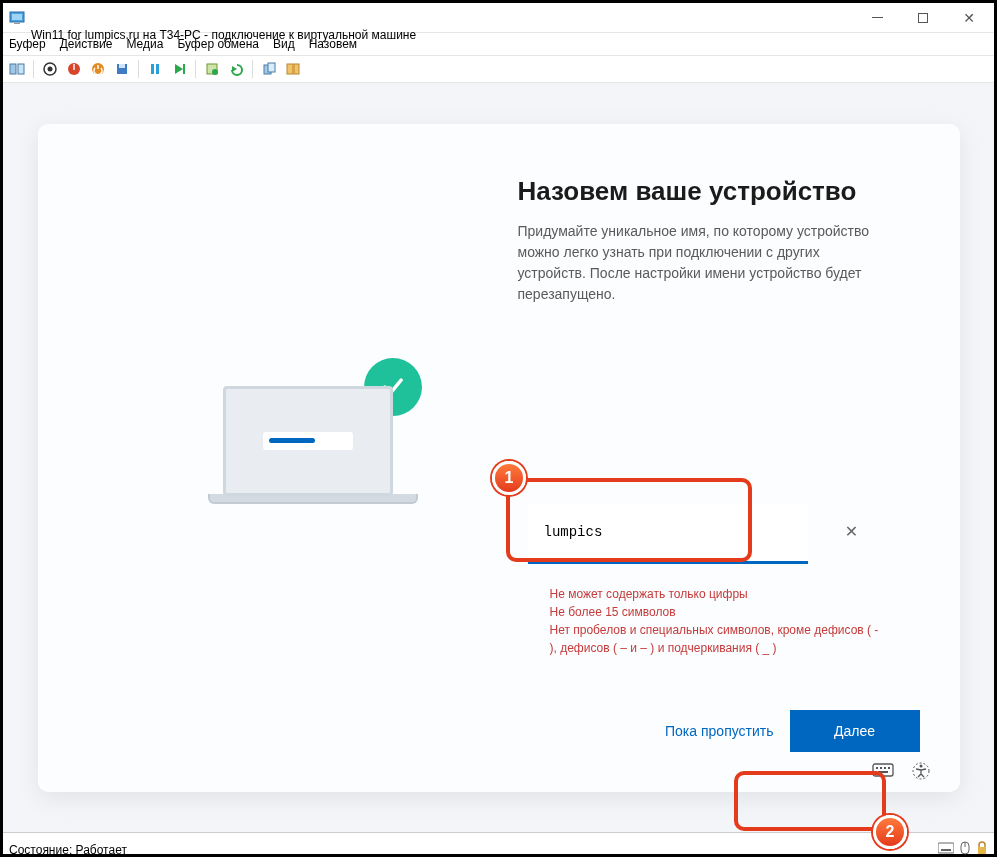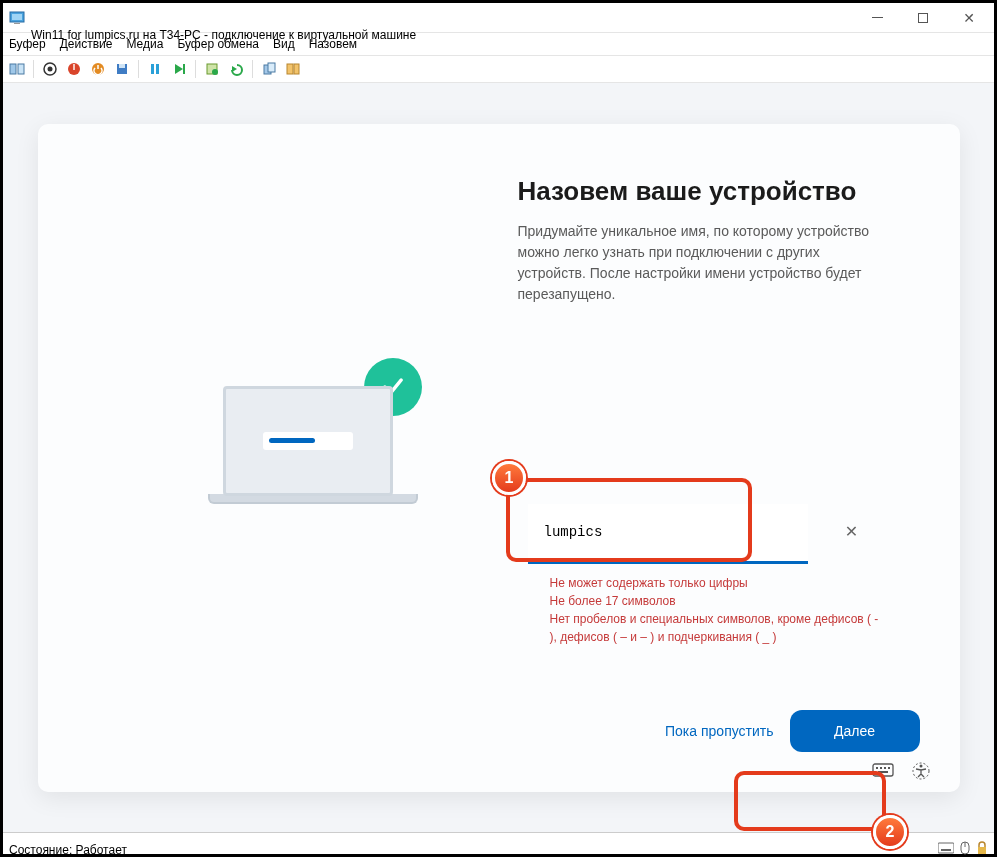--- a/index.html
+++ b/index.html
@@ -53,24 +53,24 @@
 .laptop-screen{width:170px;height:110px;background:#e9edf2;border:3px solid #cfd7df;border-radius:4px;margin:0 auto;position:relative;display:flex;align-items:center;justify-content:center;}
 .laptop-bar{width:90px;height:18px;background:#fff;border-radius:3px;display:flex;align-items:center;padding:0 6px;}
 .laptop-prog{width:46px;height:5px;background:#0067c0;border-radius:3px;}
 .laptop-base{width:210px;height:10px;background:#d3dae2;border-radius:0 0 6px 6px;margin:-2px auto 0 auto;border:2px solid #c2cbd4;border-top:none;}
 .check-badge{position:absolute;right:-14px;top:-28px;width:58px;height:58px;background:#1fc19a;border-radius:50%;display:flex;align-items:center;justify-content:center;}
 .check-badge svg{width:28px;height:28px;}
 .input-zone{position:absolute;left:490px;top:380px;}
 .input-wrap{width:280px;height:60px;background:#fff;display:flex;align-items:center;padding:0 16px;border-bottom:3px solid #0067c0;font-family:Liberation Mono, monospace;}
 .input-wrap input{border:none;outline:none;font-size:14px;width:100%;font-family:inherit;}
 .clear-x{position:absolute;left:314px;top:18px;width:20px;height:20px;color:#666;font-size:16px;display:flex;align-items:center;justify-content:center;}
-.rules{position:absolute;left:512px;top:450px;font-size:12px;color:#c53a3a;line-height:1.5;max-width:330px;}
+.rules{position:absolute;left:512px;top:461px;font-size:12px;color:#c53a3a;line-height:1.5;max-width:330px;}
 .bottom-row{position:absolute;right:40px;bottom:40px;display:flex;align-items:center;gap:16px;}
 .skip-link{color:#0067c0;font-size:14px;}
-.next-btn{background:#0067c0;color:#fff;font-size:14px;width:130px;height:42px;border:none;border-radius:12px;cursor:pointer;text-align:center;}
+.next-btn{background:#0067c0;color:#fff;font-size:14px;width:130px;height:42px;border:none;border-radius:0;cursor:pointer;text-align:center;}
 .ease-icons{position:absolute;right:30px;bottom:8px;display:flex;gap:18px;color:#555;}
 
 .callout{position:absolute;border:4px solid #e43b1c;border-radius:10px;pointer-events:none;z-index:10;}
 .callout-num{position:absolute;width:34px;height:34px;border-radius:50%;background:linear-gradient(to bottom,#ff7a3c,#e43b1c);border:3px solid #fff;box-shadow:0 0 0 2px #e43b1c;color:#fff;font-weight:700;font-size:16px;display:flex;align-items:center;justify-content:center;z-index:11;}
 .c1{left:503px;top:395px;width:246px;height:84px;}
 .n1{left:489px;top:378px;}
 .c2{left:731px; top:688px; width:152px; height:60px;}
 .n2{left:870px; top:732px;}
 </style>
 </head>
@@ -210,21 +210,21 @@
       <div class="input-zone">
         <div class="input-wrap">
           <input type="text" value="lumpics" style="">
         </div>
         <div class="clear-x">✕</div>
 
       </div>
 
       <div class="rules">
         <div>Не может содержать только цифры</div>
-        <div>Не более 17 символов</div>
+        <div>Не более 15 символов</div>
         <div>Нет пробелов и специальных символов, кроме дефисов ( - ), дефисов ( – и – ) и подчеркивания ( _ )</div>
       </div>
 
       <div class="bottom-row">
         <span class="skip-link">Пока пропустить</span>
         <button class="next-btn">Далее</button>
       </div>
 
       <div class="ease-icons">
         <span><svg width="22" height="16" viewBox="0 0 22 16">

